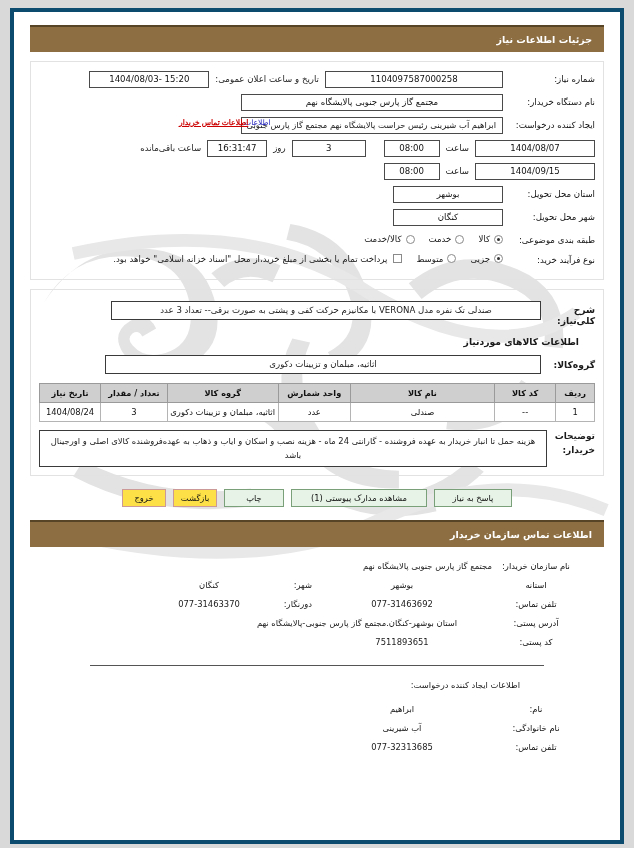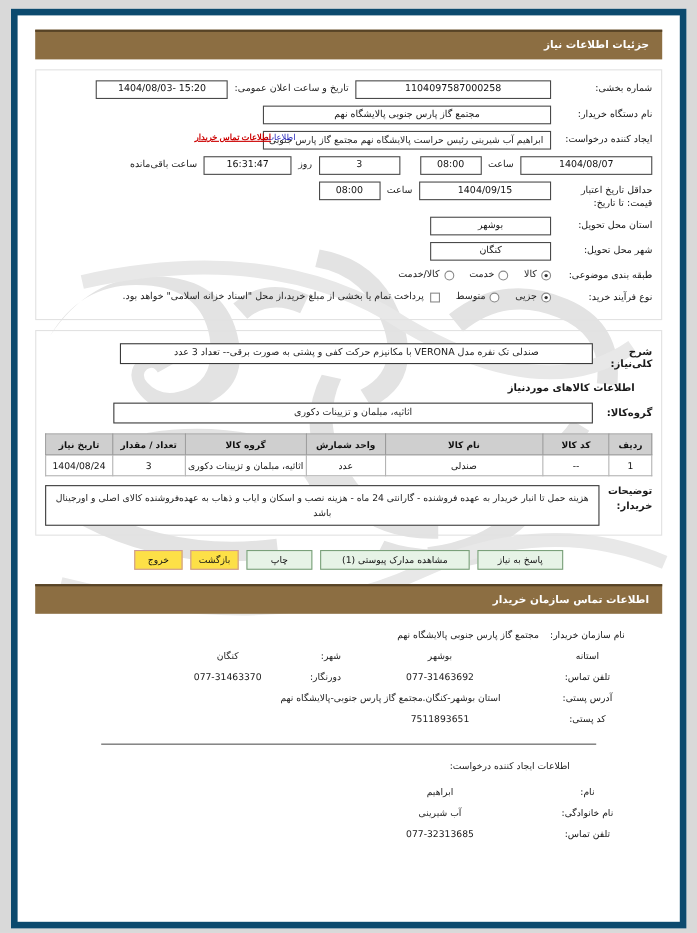--- a/index.html
+++ b/index.html
@@ -14,21 +14,21 @@
     color: #1a1a1a;
     direction: rtl;
     overflow: hidden;
   }
   .page {
     position: relative;
     width: 614px;
     margin: 8px auto 0 auto;
     min-height: 836px;
     background: #ffffff;
-    border: 6px solid #0c4a6e;
+    border: 4px solid #0c4a6e;
     padding: 0;
     overflow: hidden;
   }
   
   .watermark {
     position: absolute;
     left: 0; right: 0; top: 150px;
     height: 420px;
     z-index: 0;
     pointer-events: none;
@@ -83,21 +83,21 @@
     text-align: center;
     color: #111;
     white-space: nowrap;
     overflow: hidden;
   }
   .fld.w-big   { width: 178px; }
   .fld.w-wide  { width: 262px; }
   .fld.w-date  { width: 120px; }
   .fld.w-time  { width: 56px; }
   .fld.w-day   { width: 74px; }
-  .fld.w-clock { width: 80px; }
+  .fld.w-clock { width: 60px; }
   .fld.w-prov  { width: 110px; }
   .inline-lbl {
     padding: 3px 6px 0 6px;
     font-size: 8.6px;
     white-space: nowrap;
   }
 
   
   .creator-wrap { position: relative; }
   .creator-fld {
@@ -285,21 +285,21 @@
     </svg>
   </div>
 
   <div class="content">
 
     <div class="bar">جزئیات اطلاعات نیاز</div>
 
     <div class="panel">
 
       <div class="row">
-        <div class="lbl">شماره بخشی:</div>
+        <div class="lbl">شماره نیاز:</div>
         <div class="fld w-big">1104097587000258</div>
         <div class="inline-lbl">تاریخ و ساعت اعلان عمومی:</div>
         <div class="fld w-date">15:20 -1404/08/03</div>
       </div>
 
       <div class="row">
         <div class="lbl">نام دستگاه خریدار:</div>
         <div class="fld w-wide">مجتمع گاز پارس جنوبی پالایشگاه نهم</div>
       </div>
 
@@ -317,21 +317,20 @@
         <div class="inline-lbl">ساعت</div>
         <div class="fld w-time">08:00</div>
         <div style="width:18px"></div>
         <div class="fld w-day">3</div>
         <div class="inline-lbl">روز</div>
         <div class="fld w-clock">16:31:47</div>
         <div class="inline-lbl">ساعت باقی‌مانده</div>
       </div>
 
       <div class="row">
-        <div class="lbl">حداقل تاریخ اعتبار قیمت: تا تاریخ:</div>
         <div class="fld w-date">1404/09/15</div>
         <div class="inline-lbl">ساعت</div>
         <div class="fld w-time">08:00</div>
       </div>
 
       <div class="row">
         <div class="lbl">استان محل تحویل:</div>
         <div class="fld w-prov">بوشهر</div>
       </div>
 

